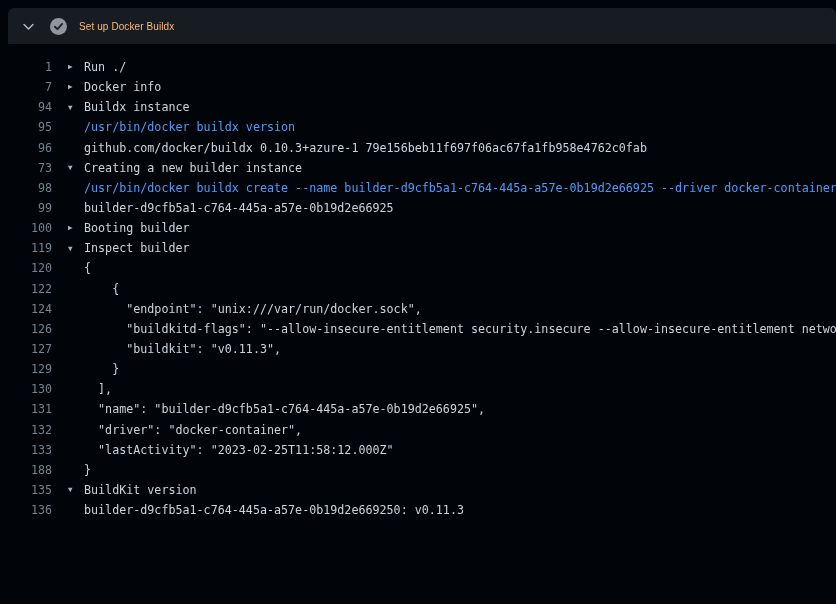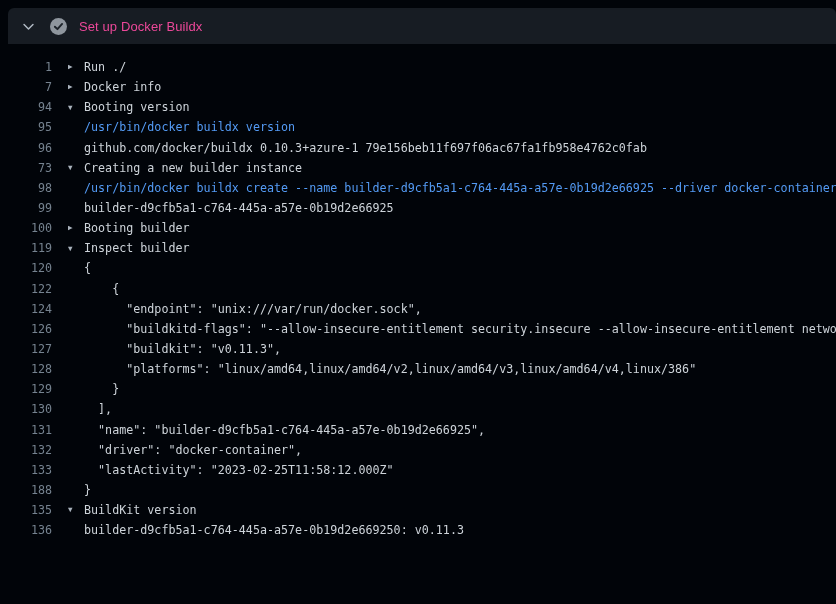--- a/index.html
+++ b/index.html
@@ -19,22 +19,22 @@
     padding: 0 12px 0 8px;
   }
   .chevron-btn {
     width: 24px; height: 24px;
     display: flex; align-items: center; justify-content: center;
     background: transparent; border: none; cursor: pointer;
     flex: 0 0 auto;
   }
   .status-icon { width: 17px; height: 17px; flex: 0 0 auto; display: flex; }
   .step-title {
-    color: #ec4899;
-    font-size: 13px;
+    color: #fdba74;
+    font-size: 10px;
     font-weight: 500;
     letter-spacing: 0.1px;
     margin-left: 2px;
   }
   .log-area {
     padding-top: 13px;
     font-family: "DejaVu Sans Mono", "Liberation Mono", monospace;
     font-size: 11.7px;
   }
   .row {
@@ -82,34 +82,33 @@
       <circle cx="8" cy="8" r="8" fill="#8f969e"></circle>
       <path d="M4.6 8.2 L7 10.5 L11.4 5.6" fill="none" stroke="#1d232a" stroke-width="1.8" stroke-linecap="round" stroke-linejoin="round"></path>
     </svg>
   </span>
   <span class="step-title">Set up Docker Buildx</span>
 </div>
 
 <div class="log-area" id="log">
     <div class="row"><a class="ln">1</a><div class="content group"><span class="arrow">▶</span><span class="text">Run ./</span></div></div>
     <div class="row"><a class="ln">7</a><div class="content group"><span class="arrow">▶</span><span class="text">Docker info</span></div></div>
-    <div class="row"><a class="ln">94</a><div class="content group"><span class="arrow">▼</span><span class="text">Booting version</span></div></div>
+    <div class="row"><a class="ln">94</a><div class="content group"><span class="arrow">▼</span><span class="text">Buildx instance</span></div></div>
     <div class="row"><a class="ln">95</a><div class="content plain command"><span class="text">/usr/bin/docker buildx version</span></div></div>
     <div class="row"><a class="ln">96</a><div class="content plain output"><span class="text">github.com/docker/buildx 0.10.3+azure-1 79e156beb11f697f06ac67fa1fb958e4762c0fab</span></div></div>
     <div class="row"><a class="ln">73</a><div class="content group"><span class="arrow">▼</span><span class="text">Creating a new builder instance</span></div></div>
     <div class="row"><a class="ln">98</a><div class="content plain command"><span class="text">/usr/bin/docker buildx create --name builder-d9cfb5a1-c764-445a-a57e-0b19d2e66925 --driver docker-container</span></div></div>
     <div class="row"><a class="ln">99</a><div class="content plain output"><span class="text">builder-d9cfb5a1-c764-445a-a57e-0b19d2e66925</span></div></div>
     <div class="row"><a class="ln">100</a><div class="content group"><span class="arrow">▶</span><span class="text">Booting builder</span></div></div>
     <div class="row"><a class="ln">119</a><div class="content group"><span class="arrow">▼</span><span class="text">Inspect builder</span></div></div>
     <div class="row"><a class="ln">120</a><div class="content plain output"><span class="text">{</span></div></div>
     <div class="row"><a class="ln">122</a><div class="content plain output"><span class="text">    {</span></div></div>
     <div class="row"><a class="ln">124</a><div class="content plain output"><span class="text">      "endpoint": "unix:///var/run/docker.sock",</span></div></div>
     <div class="row"><a class="ln">126</a><div class="content plain output"><span class="text">      "buildkitd-flags": "--allow-insecure-entitlement security.insecure --allow-insecure-entitlement network.host",</span></div></div>
     <div class="row"><a class="ln">127</a><div class="content plain output"><span class="text">      "buildkit": "v0.11.3",</span></div></div>
-    <div class="row"><a class="ln">128</a><div class="content plain output"><span class="text">      "platforms": "linux/amd64,linux/amd64/v2,linux/amd64/v3,linux/amd64/v4,linux/386"</span></div></div>
     <div class="row"><a class="ln">129</a><div class="content plain output"><span class="text">    }</span></div></div>
     <div class="row"><a class="ln">130</a><div class="content plain output"><span class="text">  ],</span></div></div>
     <div class="row"><a class="ln">131</a><div class="content plain output"><span class="text">  "name": "builder-d9cfb5a1-c764-445a-a57e-0b19d2e66925",</span></div></div>
     <div class="row"><a class="ln">132</a><div class="content plain output"><span class="text">  "driver": "docker-container",</span></div></div>
     <div class="row"><a class="ln">133</a><div class="content plain output"><span class="text">  "lastActivity": "2023-02-25T11:58:12.000Z"</span></div></div>
     <div class="row"><a class="ln">188</a><div class="content plain output"><span class="text">}</span></div></div>
     <div class="row"><a class="ln">135</a><div class="content group"><span class="arrow">▼</span><span class="text">BuildKit version</span></div></div>
     <div class="row"><a class="ln">136</a><div class="content plain output"><span class="text">builder-d9cfb5a1-c764-445a-a57e-0b19d2e669250: v0.11.3</span></div></div>
   </div>
 

